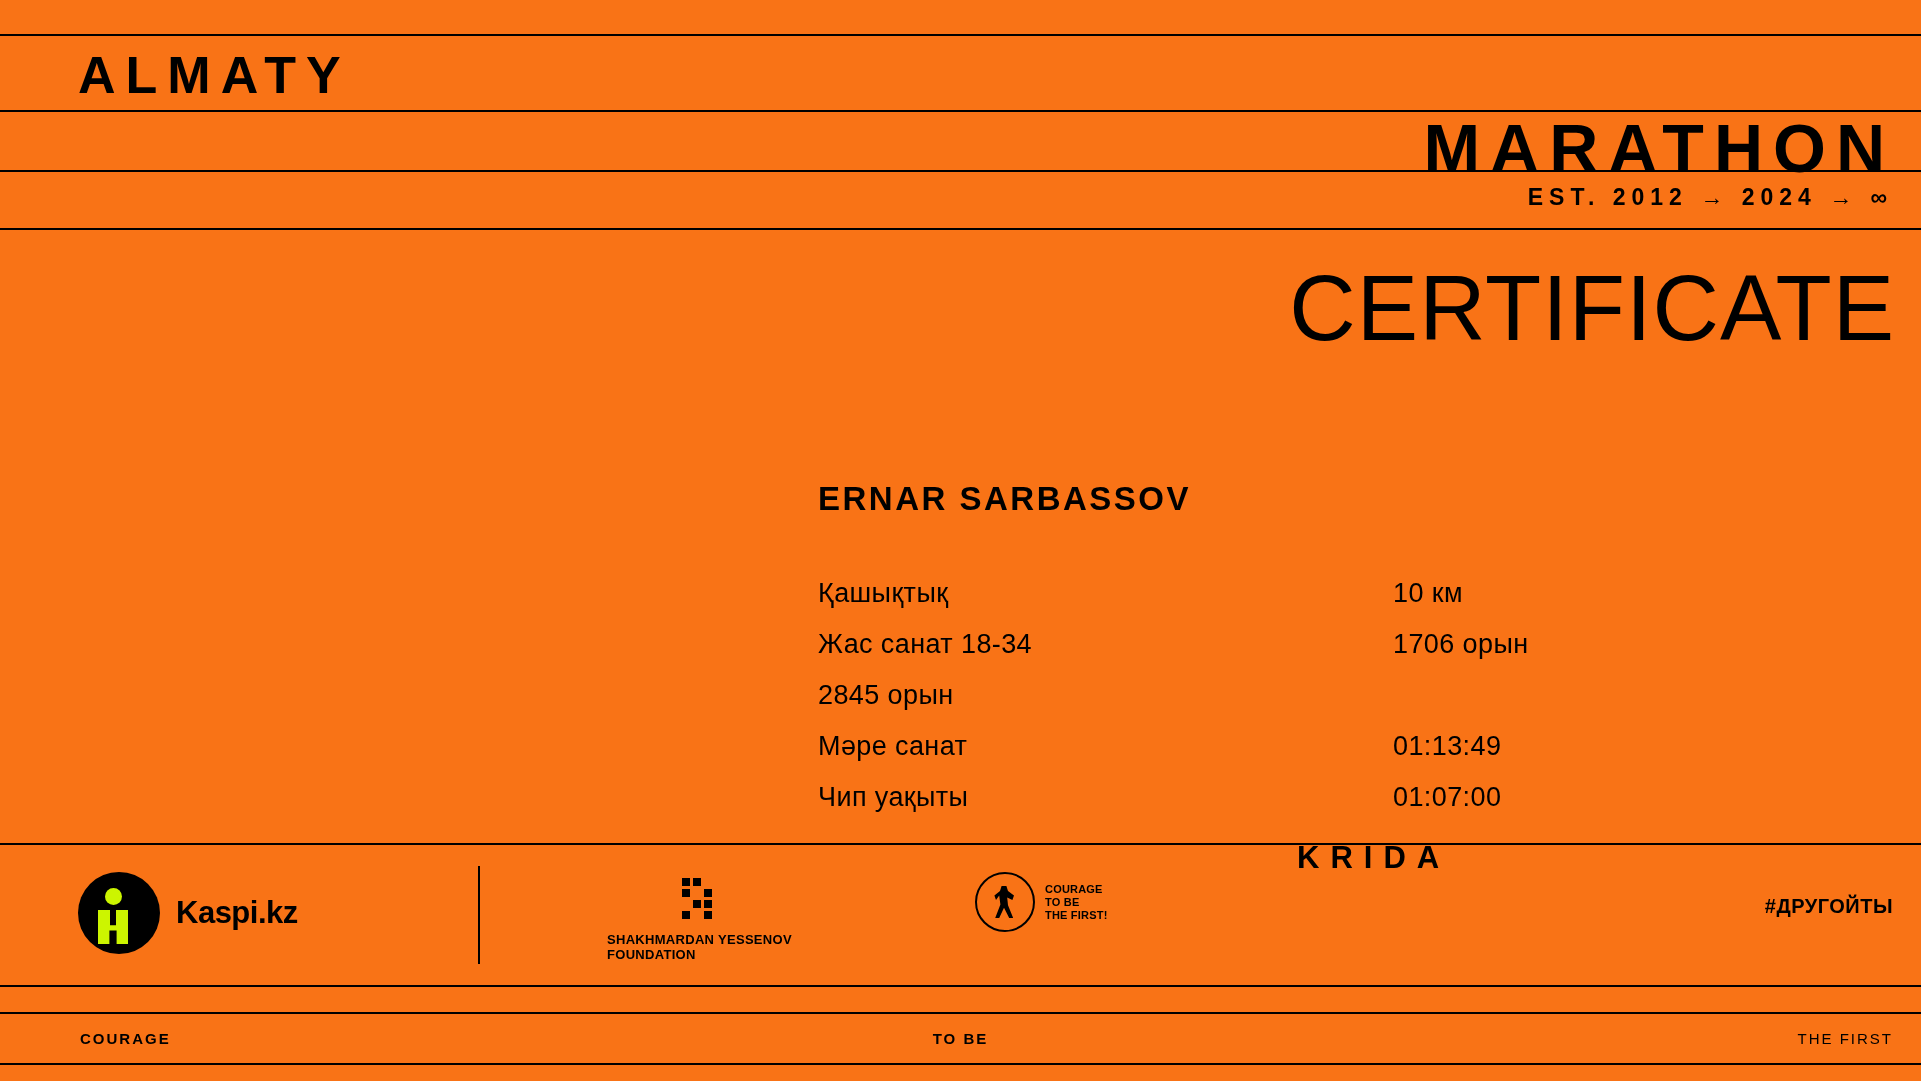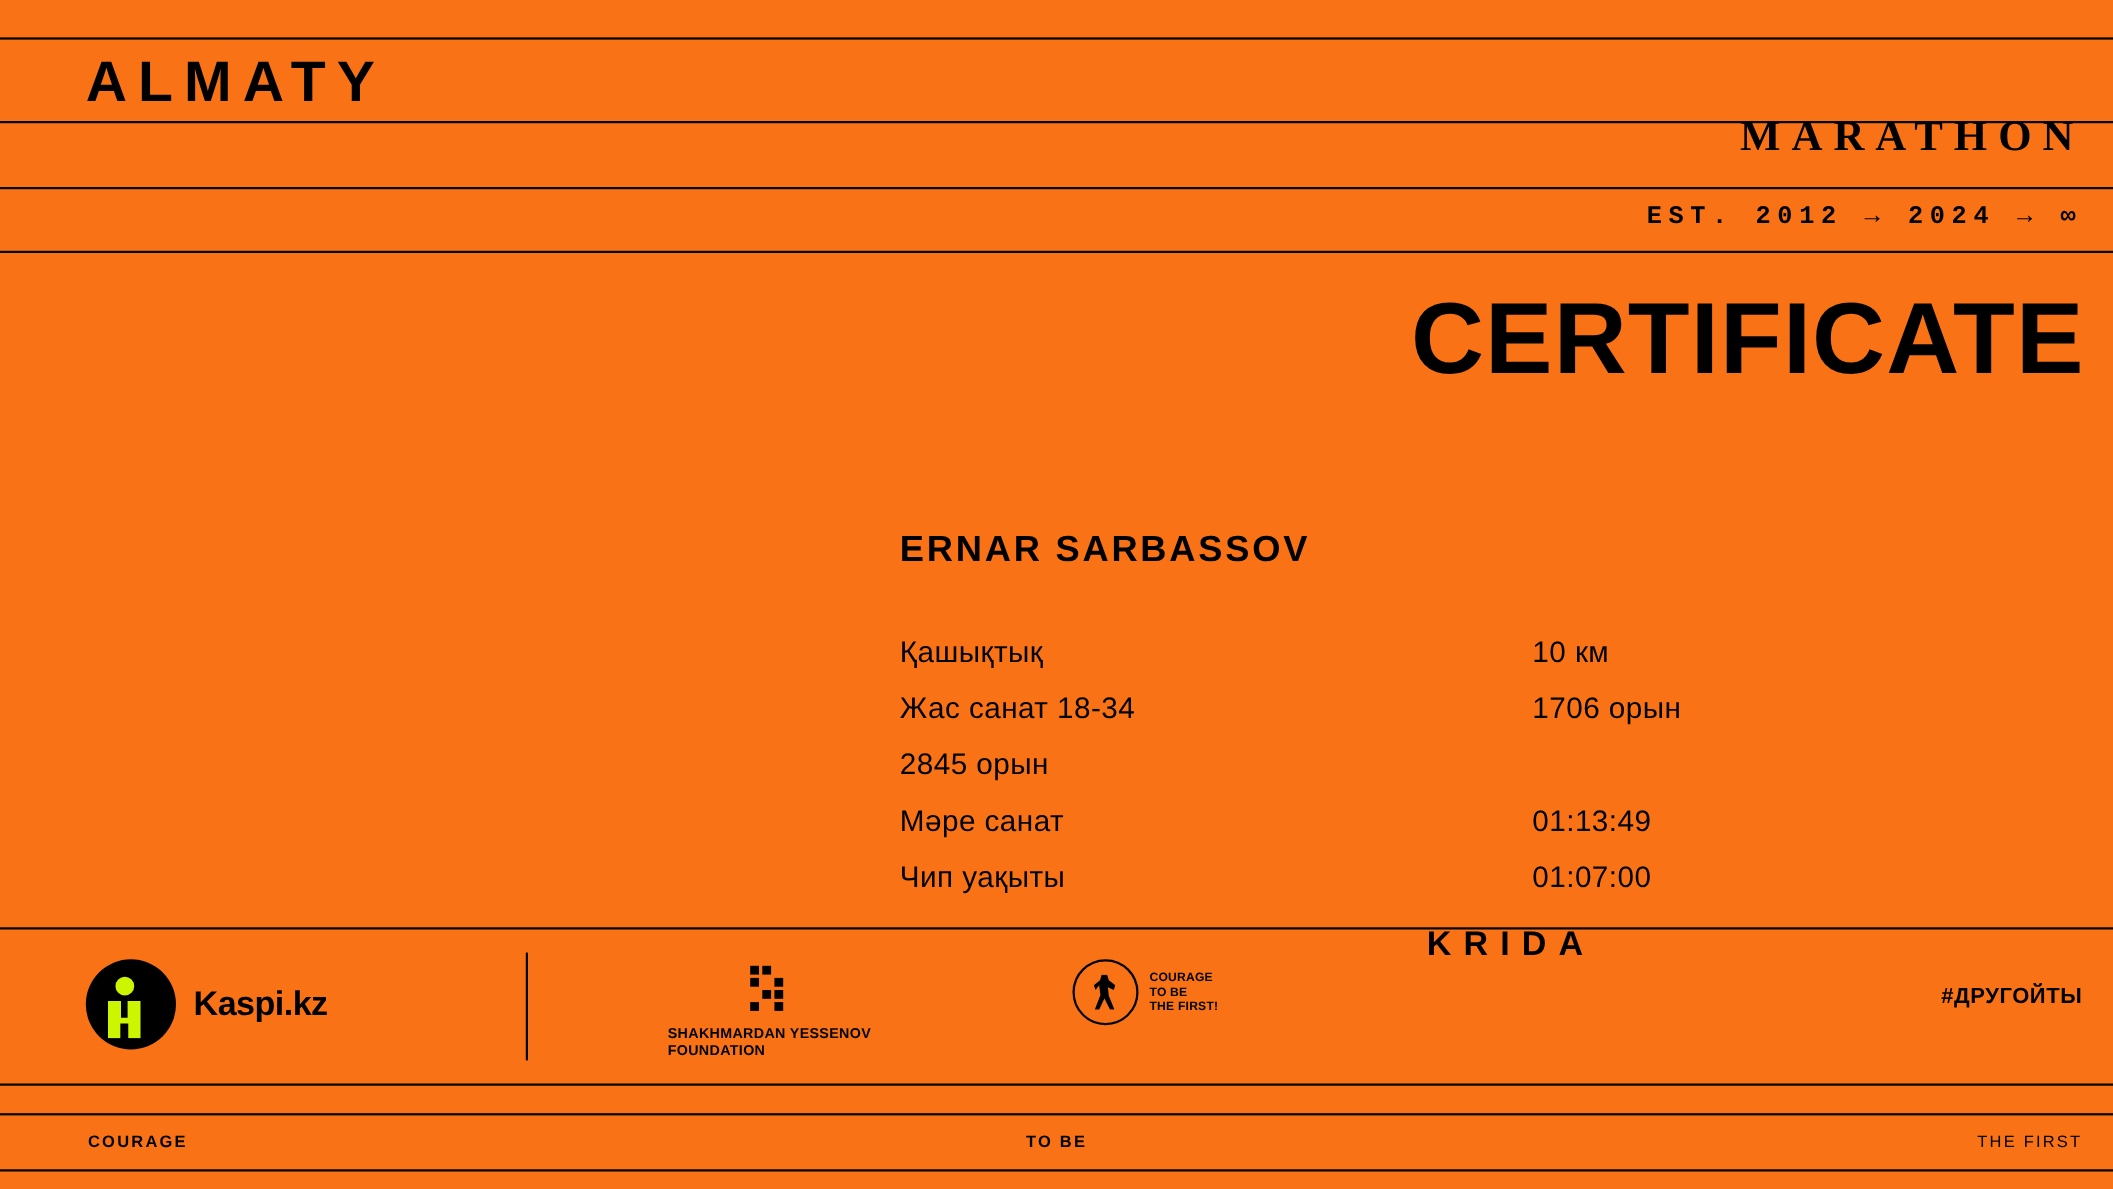--- a/index.html
+++ b/index.html
@@ -40,47 +40,45 @@
     top: 46px;
     font-size: 52px;
     font-weight: 700;
     letter-spacing: 10px;
     line-height: 58px;
     font-family: "Liberation Sans", sans-serif;
   }
   .brand-marathon {
     position: absolute;
     right: 26px;
-    top: 96px;
-    font-size: 39px;
+    top: 120px;
+    font-size: 68px;
     font-weight: 700;
     letter-spacing: 10px;
     line-height: 56px;
     text-align: right;
-    font-family: Liberation Serif, serif;
   }
   .brand-est {
     position: absolute;
     right: 28px;
     top: 176px;
     font-size: 23px;
     font-weight: 700;
     letter-spacing: 6px;
     line-height: 42px;
     text-align: right;
-    font-family: Liberation Mono, monospace;
   }
 
   
   .title {
     position: absolute;
     right: 26px;
     top: 260px;
     font-size: 92px;
-    font-weight: 700;
+    font-weight: 400;
     letter-spacing: 1px;
     line-height: 96px;
     text-align: right;
   }
 
   
   .recipient {
     position: absolute;
     left: 818px;
     top: 480px;

